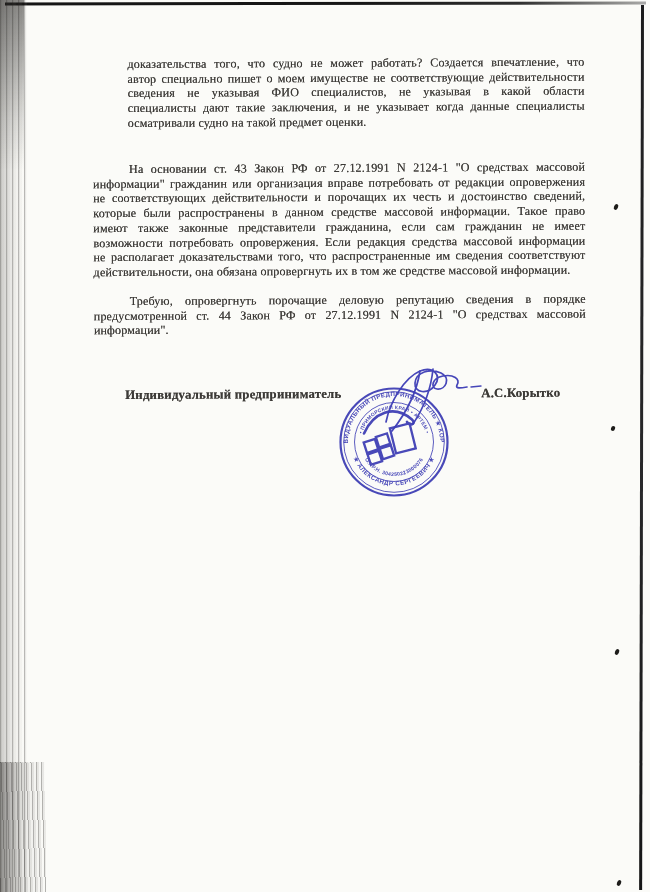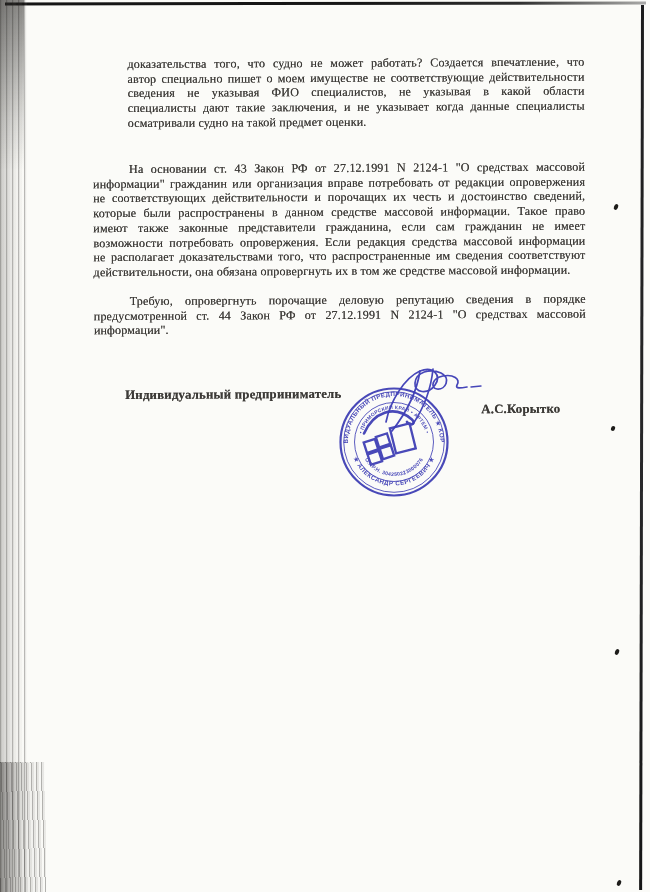--- a/index.html
+++ b/index.html
@@ -45,21 +45,21 @@
   .para{position:absolute;font-size:12.1px;line-height:14.7px;letter-spacing:.15px;}
   .para-1{left:129px;top:56px;width:457px;}
   .para-2{left:94px;top:161px;width:492px;}
   .para-3{left:94px;top:293px;width:492px;}
   .line{text-align:justify;text-align-last:justify;white-space:normal;}
   .line.last{text-align-last:left;}
   .line.indent{text-indent:36px;}
   .sig-row{position:absolute;left:0;top:387px;width:650px;height:20px;
     font-weight:bold;font-size:12.8px;letter-spacing:.2px;}
   .sig-role{position:absolute;left:125px;top:0;}
-  .sig-name{position:absolute;left:481px;top:16px;}
+  .sig-name{position:absolute;left:481px;top:0;}
   
   .stamp-wrap{position:absolute;left:332px;top:380px;width:124px;height:124px;
     filter:blur(.25px);opacity:.93;}
   .sig-wrap{position:absolute;left:330px;top:356px;width:230px;height:110px;
     filter:blur(.2px);opacity:.95;}
   .stamp-text{font-family:"Liberation Sans", sans-serif;font-weight:bold;}
 </style>
 </head>
 <body>
 

